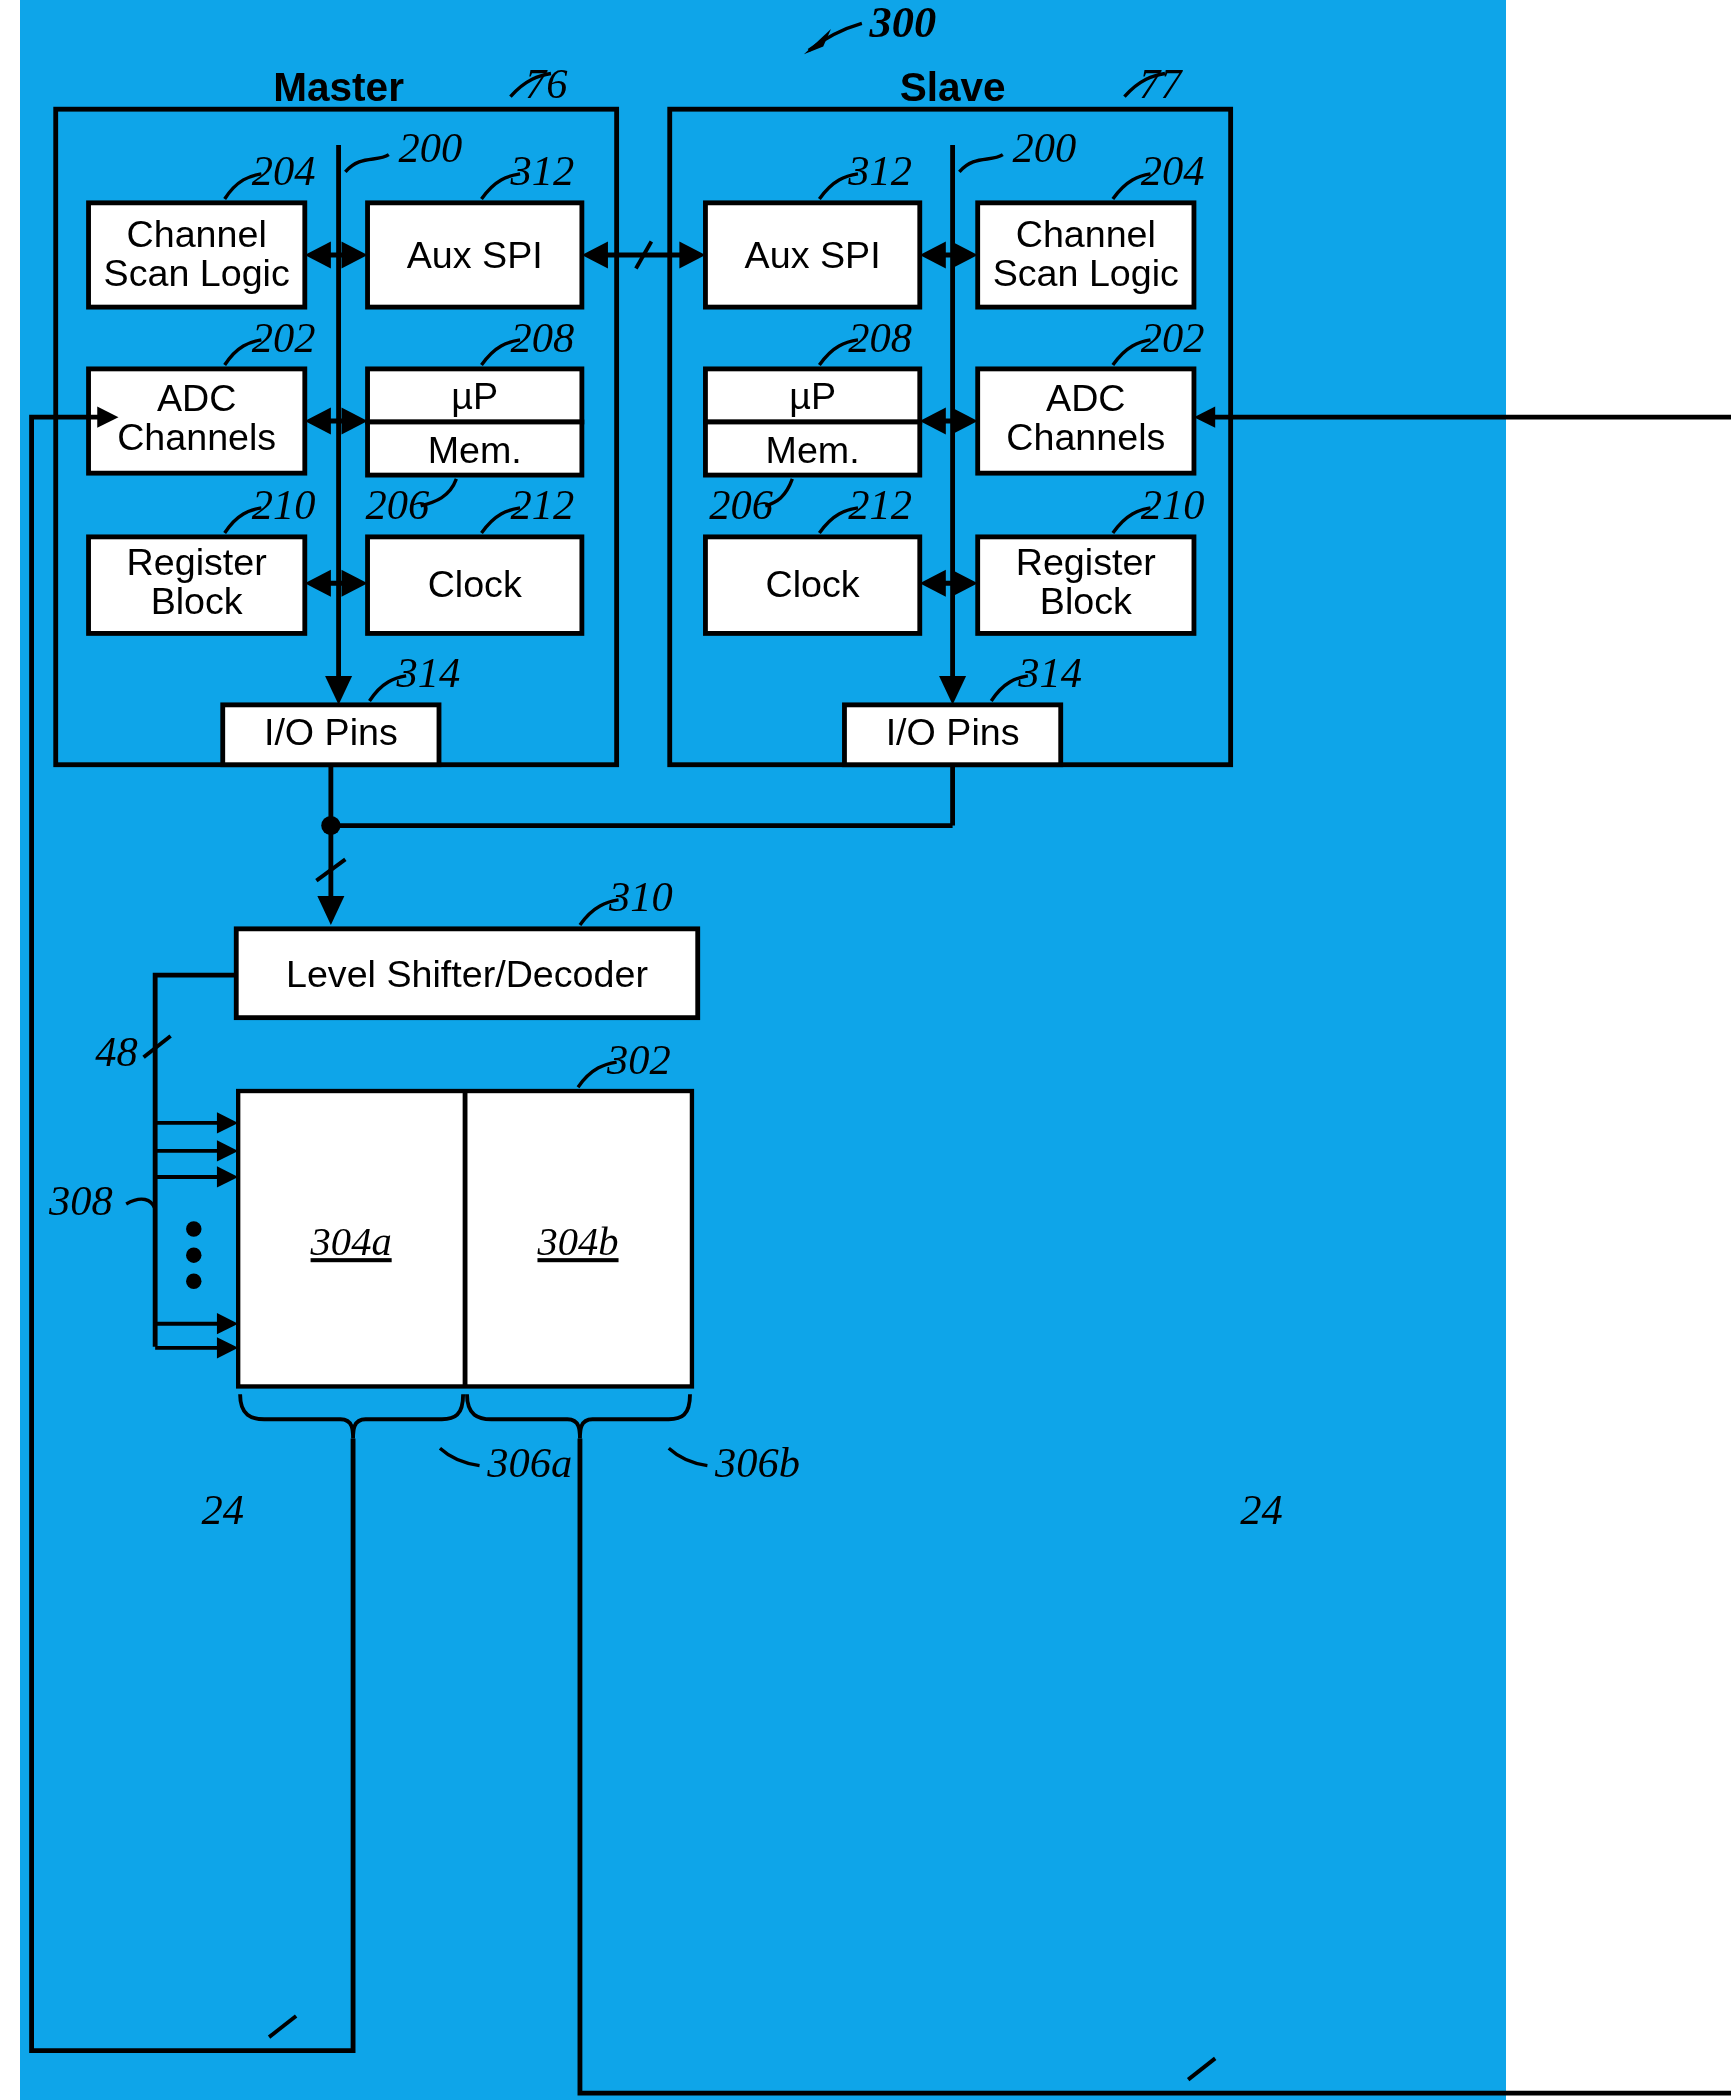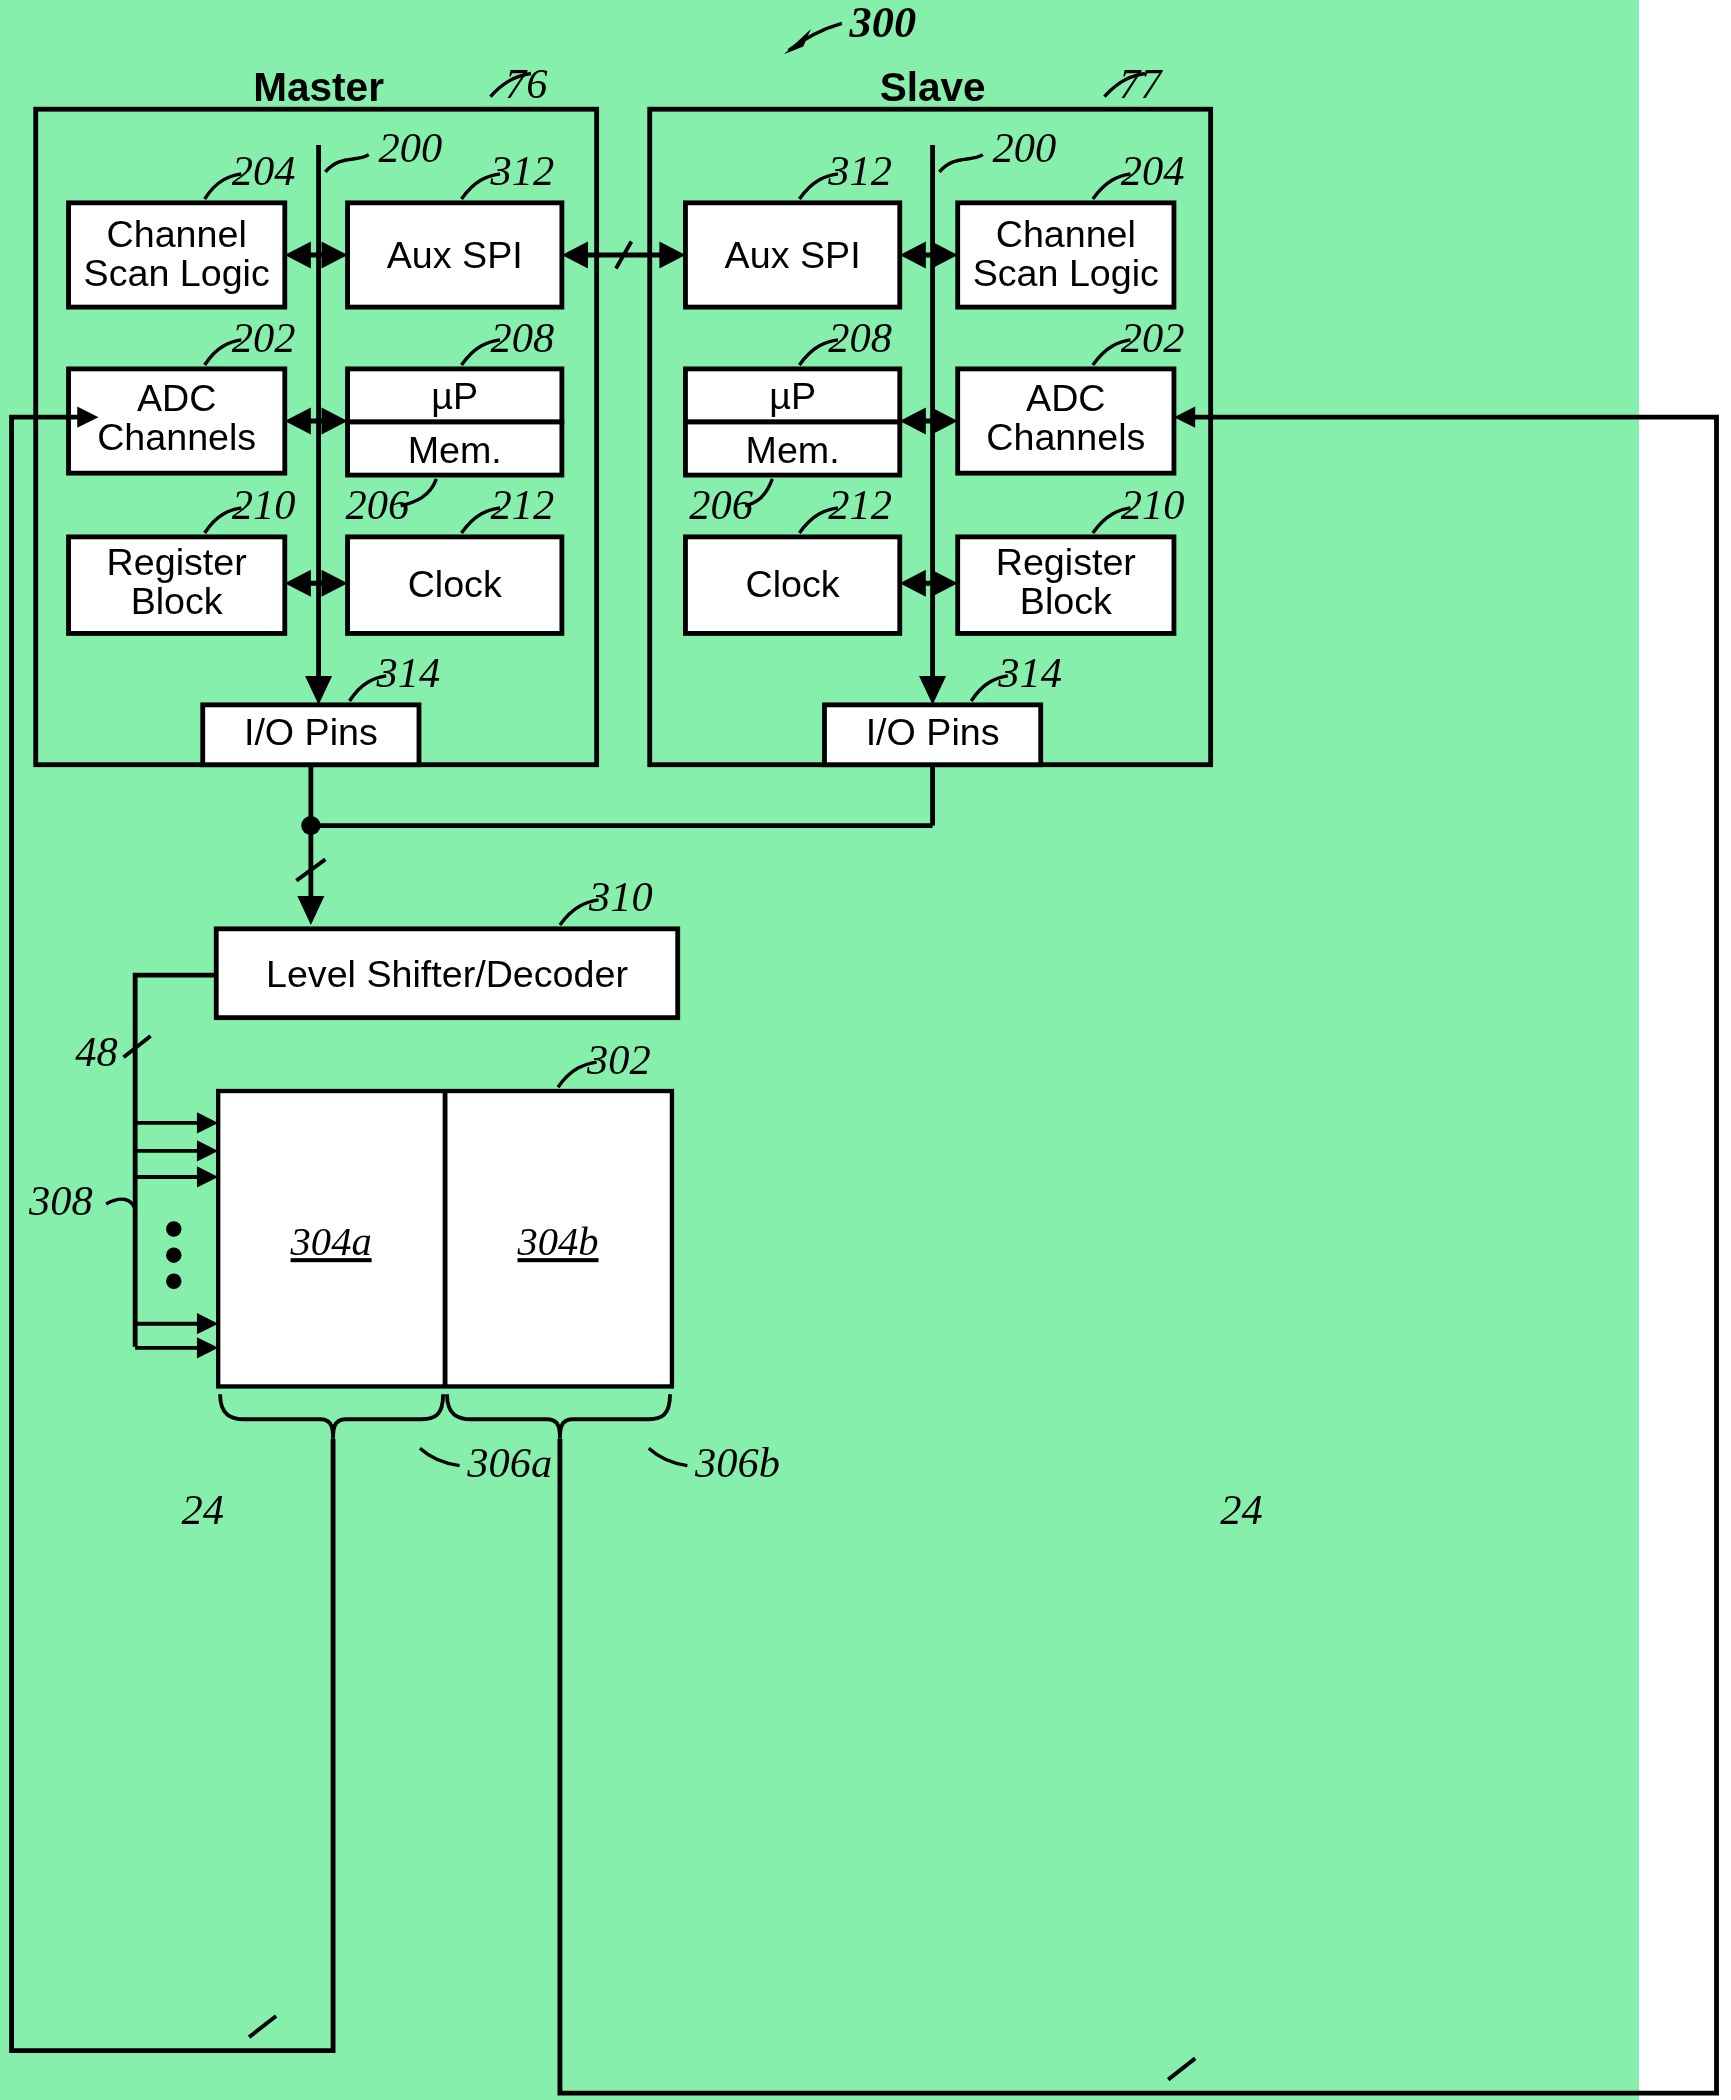--- a/index.html
+++ b/index.html
@@ -1,17 +1,17 @@
 <!DOCTYPE html>
 <html><head>
 <meta charset="utf-8">
 <style>
   html,body{margin:0;padding:0;background:#ffffff;}
   body{width:1731px;height:2100px;font-family:"Liberation Sans",sans-serif;}
-  #figure{position:relative;width:1639px;height:2100px;background:#86efac;}
+  #figure{position:relative;width:1486px;height:2100px;background:#0ea5e9;margin-left:20px;}
   svg{display:block;}
   .blk{fill:#ffffff;stroke:#000000;stroke-width:5;}
   .panelbox{fill:#ffffff;stroke:#000000;stroke-width:4.5;}
   .outer{fill:none;stroke:#000000;stroke-width:5;}
   .wire{stroke:#000000;stroke-width:5;fill:none;}
   .wirethin{stroke:#000000;stroke-width:4;fill:none;}
   .leader{stroke:#000000;stroke-width:3.5;fill:none;}
   .brace{stroke:#000000;stroke-width:4;fill:none;}
   .blklabel{font-family:"Liberation Sans",sans-serif;font-size:39px;fill:#000;text-anchor:middle;}
   .hdr{font-family:"Liberation Sans",sans-serif;font-size:42px;font-weight:bold;fill:#000;text-anchor:middle;}

